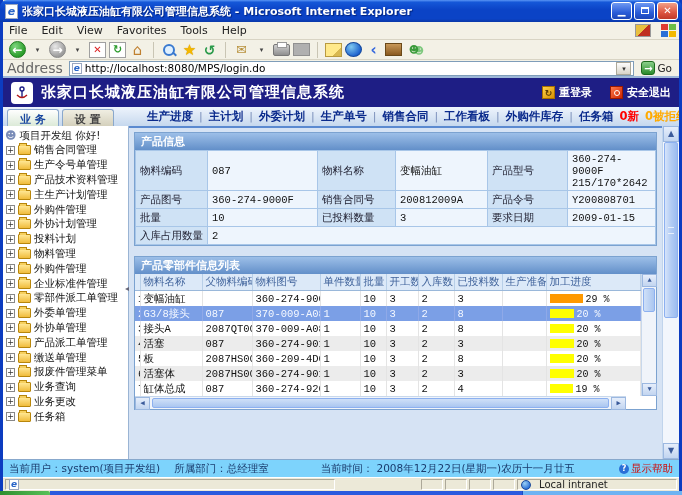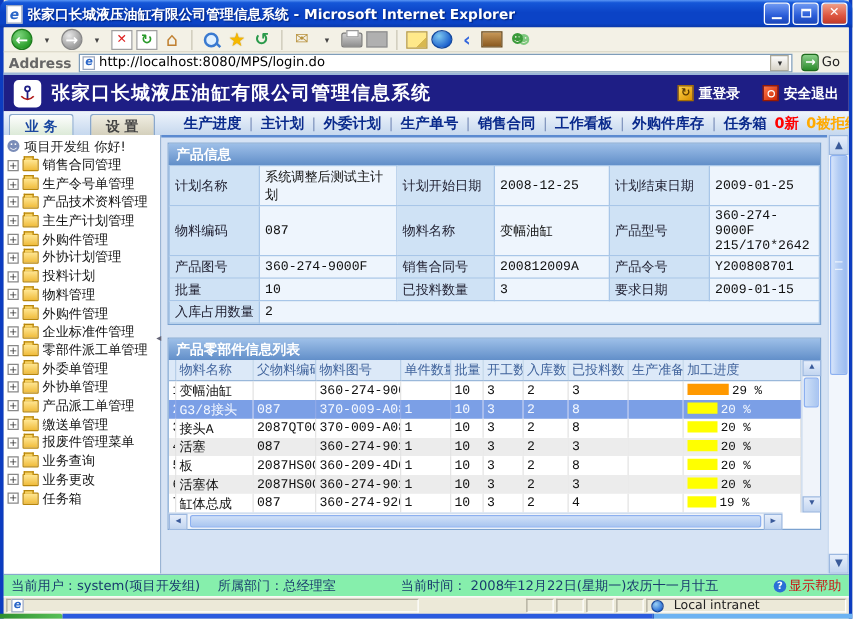--- a/index.html
+++ b/index.html
@@ -60,42 +60,42 @@
   .tb-edit { width:13px; height:13px; background:#b0b0b0; border:1px solid #909090; }
   .tb-note { width:14px; height:14px; background:linear-gradient(135deg,#ffe98a 70%,#d8b850 70%); border:1px solid #b89a40;}
   .tb-globe { width:15px; height:15px; border-radius:50%; background:radial-gradient(circle at 35% 30%,#7ec8f0,#1a5ecc 75%); border:1px solid #14489c;}
   .tb-swoosh { color:#3366dd; font-size:15px; font-weight:bold; }
   .tb-research { width:13px; height:13px; background:linear-gradient(180deg,#c89858,#8a5a20); border:1px solid #6a4818;}
   .tb-buddy { color:#3a9a3a; font-size:10px; text-shadow:5px 1px 0 #7ec87e; width:18px;}
 
   
   .addressbar { height:18px; flex:0 0 18px; background:#f3f1e6; display:flex; align-items:center;
     padding:0 4px 0 4px; border-bottom:2px solid #9db7d8; gap:4px; }
-  .addr-label { color:#666; font-size:11px; padding-right:2px;font-weight:bold; }
+  .addr-label { color:#666; font-size:14px; padding-right:2px; }
   .addr-box { flex:1; height:15px; background:#fff; border:1px solid #7f9db9; display:flex; align-items:center; padding:0 2px; gap:3px;}
   .addr-url { flex:1; font-size:10.5px; color:#000; white-space:nowrap; overflow:hidden; }
   .addr-drop { width:15px; height:13px; background:linear-gradient(180deg,#fdfdfd,#d8d4c8); border:1px solid #aca899; font-size:7px; text-align:center; line-height:12px; color:#333;}
   .go-btn { display:flex; align-items:center; gap:2px; font-size:10.5px; color:#222; padding:0 3px; }
   .go-icon { width:14px; height:14px; border-radius:3px; color:#fff; font-weight:bold; font-size:10px; line-height:13px; text-align:center;
     background:linear-gradient(180deg,#8ad08a,#2a8a2a); border:1px solid #1d6a1d;}
 
   
   .appheader { height:29px; flex:0 0 29px; background:#1e1e85; display:flex; align-items:center; padding:0 8px; gap:8px; }
   .applogo { width:22px; height:22px; background:#fff; border-radius:4px; display:flex; align-items:center; justify-content:center; }
   .apptitle { color:#fff; font-weight:bold; font-size:15px; letter-spacing:1px; flex:1; white-space:nowrap; overflow:hidden;}
   .hdr-action { display:flex; align-items:center; gap:4px; color:#fff; font-size:11px; font-weight:bold; margin-left:10px; white-space:nowrap;}
   .relogin-ic { width:13px; height:13px; background:linear-gradient(135deg,#ffd24a,#d89000); border:1px solid #a87000;
     color:#5a3a00; font-size:9px; line-height:12px; text-align:center; font-weight:bold;}
   .logout-ic { width:13px; height:13px; background:linear-gradient(135deg,#ff7a4a,#cc2200); border:1px solid #991a00;
     display:flex; align-items:center; justify-content:center;}
   .logout-ic i { display:block; width:6px; height:6px; border:1.5px solid #fff; border-radius:50%; }
 
   
   .tabnav { height:19px; flex:0 0 19px; background:linear-gradient(180deg,#eef4fc,#c6d8ee); display:flex; align-items:flex-end; }
-  .tabs { width:128px; display:flex; gap:13px; padding-left:4px; }
+  .tabs { width:128px; display:flex; gap:3px; padding-left:4px; }
   .tab { height:17px; padding:2px 12px 0; border:1px solid #8aa8cc; border-bottom:none; border-radius:3px 3px 0 0;
     font-size:11px; font-weight:bold; }
   .tab-active { background:linear-gradient(180deg,#fefefe,#dcead8); color:#1a47a0; }
   .tab-idle { background:linear-gradient(180deg,#f0eee2,#d4d0bc); color:#444; }
   .navbar { flex:1; display:flex; align-items:center; gap:6px; padding:0 6px 2px 16px; white-space:nowrap; overflow:hidden;}
   .nav-link { color:#0a2a8c; font-weight:bold; font-size:11.5px; text-decoration:none; }
   .nav-sep { color:#7a8fba; }
   .badge-new { font-weight:bold; font-size:11.5px; }
   .badge-rej { font-weight:bold; font-size:11.5px; }
 
@@ -147,21 +147,21 @@
   .sb-track { flex:1; }
 
   
   .vscroll { width:17px; flex:0 0 17px; background:#f2f6fc; border-left:1px solid #c0d4ec; display:flex; flex-direction:column;}
   .vscroll .sb-btn { width:16px; height:16px; flex:0 0 16px; line-height:14px; font-size:8px;}
   .vs-thumb { height:176px; margin:0 1px; background:linear-gradient(90deg,#d6e4fa,#b2ccf4 50%,#9cbcf0); border:1px solid #8cb0f0; border-radius:2px; position:relative;}
   .vs-thumb::after { content:""; position:absolute; left:3px; right:3px; top:50%; height:5px; margin-top:-3px;
     border-top:1px solid #fff; border-bottom:1px solid #fff; opacity:.7;}
 
   
-  .appstatus { height:18px; flex:0 0 18px; background:#86efac; border-top:1px solid #88a8cc; display:flex; align-items:center;
+  .appstatus { height:18px; flex:0 0 18px; background:#7dd3fc; border-top:1px solid #88a8cc; display:flex; align-items:center;
     font-size:10.5px; color:#1a3c6e; padding:0 6px; gap:0; white-space:nowrap; overflow:hidden;}
   .as-user { margin-right:14px; }
   .as-dept { margin-right:52px; }
   .as-time { flex:1; }
   .as-help { color:#cc1111; display:flex; align-items:center; gap:2px; }
   .help-ic { width:10px; height:10px; border-radius:50%; background:#2a6fd6; color:#fff; font-size:8px; line-height:10px; text-align:center; font-weight:bold;}
 
   
   .iestatus { height:14px; flex:0 0 14px; background:#ece9d8; border-top:1px solid #fff; display:flex; align-items:stretch; padding:1px 2px; gap:2px;}
   .pane { border:1px solid; border-color:#aca899 #fff #fff #aca899; display:flex; align-items:center; padding:0 3px; font-size:10px; color:#222;}
@@ -184,20 +184,37 @@
 <div class="window">
 
   <div class="titlebar">
     <span class="ie-page-icon">e</span>
     <span class="title">张家口长城液压油缸有限公司管理信息系统 - Microsoft Internet Explorer</span>
     <span class="winbtn btn-blue">▁</span>
     <span class="winbtn btn-blue"><span class="maxglyph"></span></span>
     <span class="winbtn btn-red">✕</span>
   </div>
 
+  <div class="menubar">
+    <span class="menu-items">
+        <span class="menu-item">File</span>
+        <span class="menu-item">Edit</span>
+        <span class="menu-item">View</span>
+        <span class="menu-item">Favorites</span>
+        <span class="menu-item">Tools</span>
+        <span class="menu-item">Help</span>
+      </span>
+    <span class="addon-icon"></span>
+    <span class="winflag">
+        <i class="wf1"></i>
+        <i class="wf2"></i>
+        <i class="wf3"></i>
+        <i class="wf4"></i>
+      </span>
+  </div>
 
   <div class="toolbar">
       <span class="tb-btn tb-circle-green">←</span>
       <span class="tb-btn tb-plain">▾</span>
       <span class="tb-btn tb-circle-gray">→</span>
       <span class="tb-btn tb-plain">▾</span>
       <span class="tb-btn tb-page-red">✕</span>
       <span class="tb-btn tb-page-green">↻</span>
       <span class="tb-btn tb-home">⌂</span>
       <span class="tb-sep"></span>
@@ -392,28 +409,20 @@
         <table class="pi-table">
           <colgroup>
               <col>
               <col>
               <col>
               <col>
               <col>
               <col>
             </colgroup>
           <tbody>
-              <tr>
-                <td class="pi-label">计划名称</td>
-                <td class="pi-value">系统调整后测试主计划</td>
-                <td class="pi-label">计划开始日期</td>
-                <td class="pi-value">2008-12-25</td>
-                <td class="pi-label">计划结束日期</td>
-                <td class="pi-value">2009-01-25</td>
-              </tr>
               <tr>
                 <td class="pi-label">物料编码</td>
                 <td class="pi-value">087</td>
                 <td class="pi-label">物料名称</td>
                 <td class="pi-value">变幅油缸</td>
                 <td class="pi-label">产品型号</td>
                 <td class="pi-value">360-274-9000F
 215/170*2642</td>
               </tr>
               <tr>

